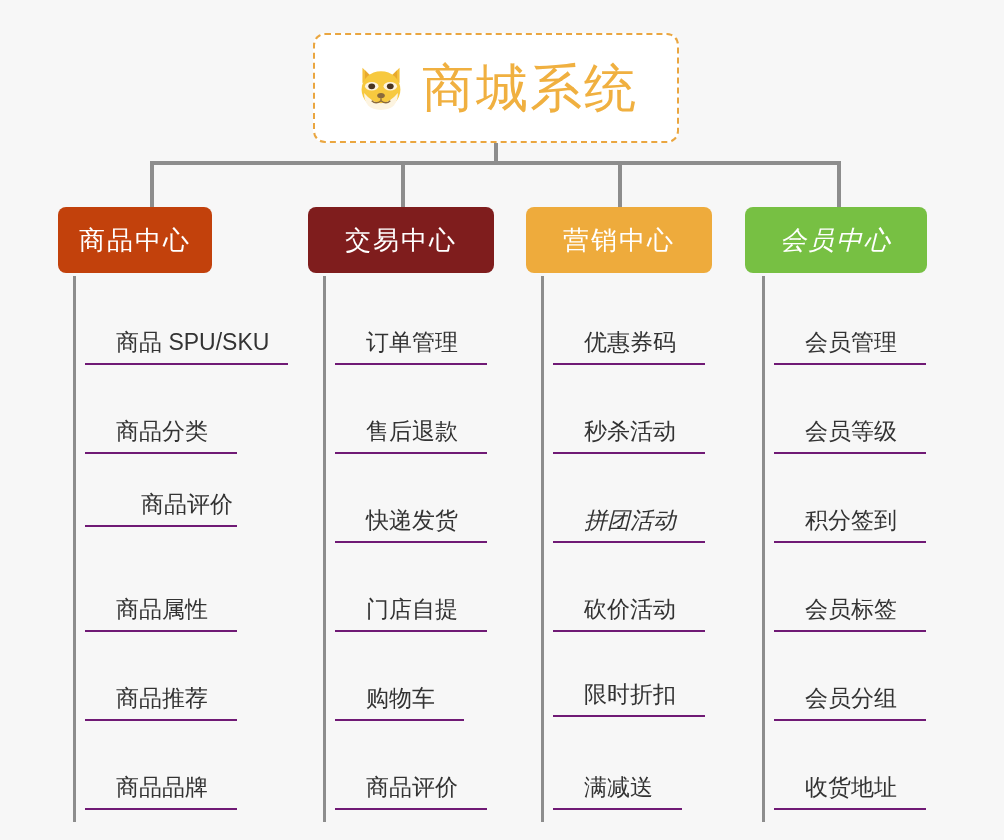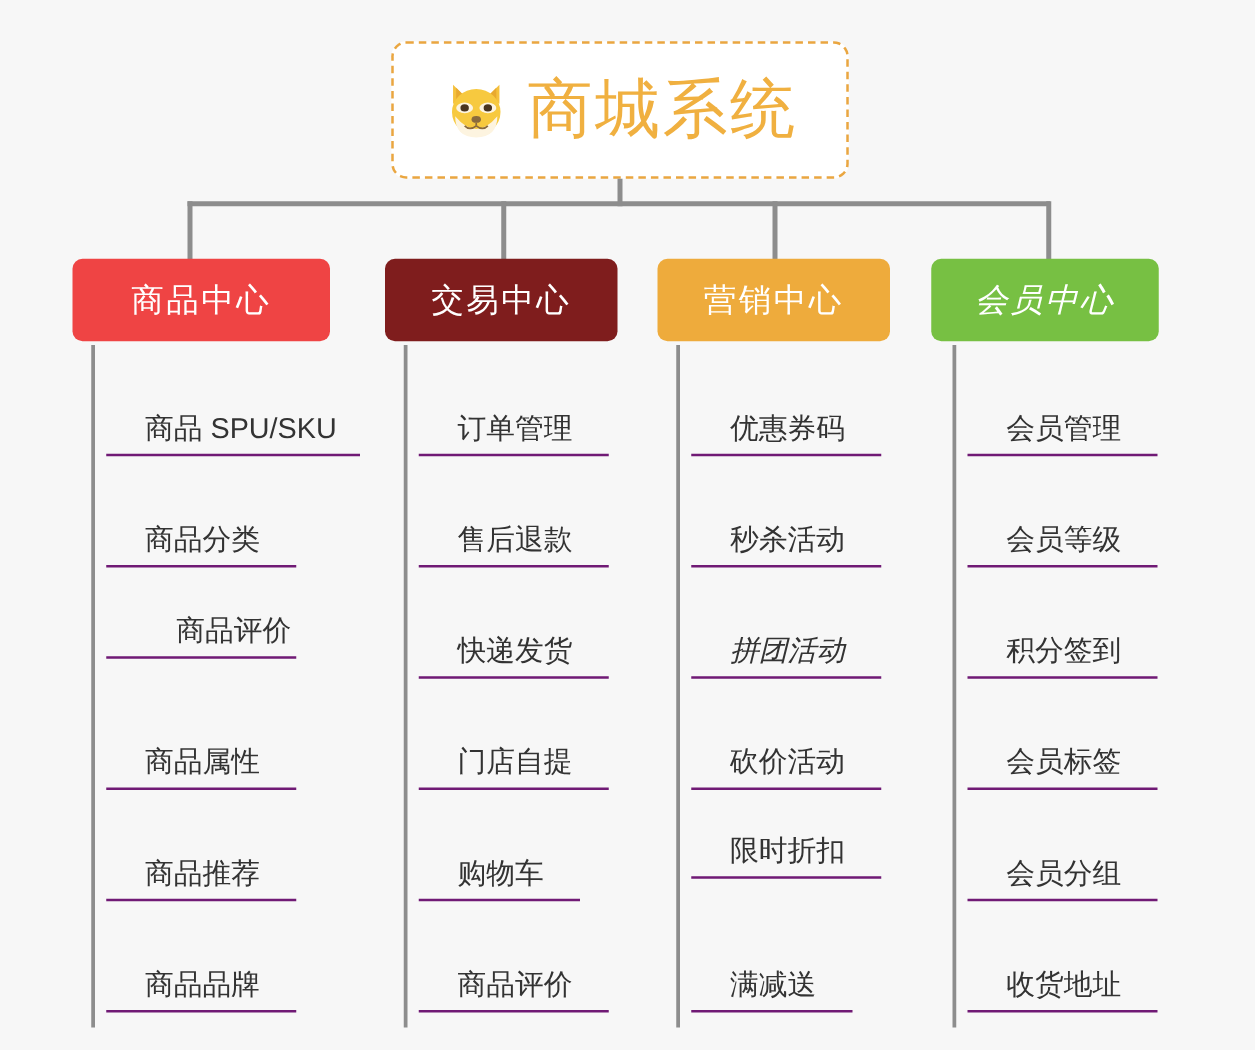--- a/index.html
+++ b/index.html
@@ -133,21 +133,21 @@
 
   <div class="conn conn-v" style="left: 494px; top: 143px; height: 22px; background: rgb(141, 141, 141);"></div>
 
   <div class="conn conn-h" style="left: 150px; top: 161px; width: 690px; background: rgb(141, 141, 141);"></div>
 
   <div class="conn conn-v" style="left: 150px; top: 161px; height: 47px; background: rgb(141, 141, 141);"></div>
   <div class="conn conn-v" style="left: 401px; top: 161px; height: 47px; background: rgb(141, 141, 141);"></div>
   <div class="conn conn-v" style="left: 618px; top: 161px; height: 47px; background: rgb(141, 141, 141);"></div>
   <div class="conn conn-v" style="left: 837px; top: 161px; height: 47px; background: rgb(141, 141, 141);"></div>
 
-  <div class="cat-header" style="left: 58px; top: 207px; width: 206px; background: #ef4444;">
+  <div class="cat-header" style="left: 58px; top: 207px; width: 154px; background: #c2410c;">
     <span>商品中心</span>
   </div>
   <div class="cat-header" style="left: 308px; top: 207px; width: 186px; background: #7f1d1d;">
     <span>交易中心</span>
   </div>
   <div class="cat-header" style="left: 526px; top: 207px; width: 186px; background: rgb(238, 171, 60);">
     <span>营销中心</span>
   </div>
   <div class="cat-header" style="left: 745px; top: 207px; width: 182px; background: rgb(119, 192, 67); font-style: italic;">
     <span>会员中心</span>
@@ -204,21 +204,21 @@
       </div>
     <div class="leaf-item" style="top:89px;  width:152px;">
         <span class="leaf-label">秒杀活动</span>
       </div>
     <div class="leaf-item" style="top:178px; width:152px;font-style:italic;">
         <span class="leaf-label">拼团活动</span>
       </div>
     <div class="leaf-item" style="top:267px; width:152px;">
         <span class="leaf-label">砍价活动</span>
       </div>
-    <div class="leaf-item" style="top:338px; width:152px;">
+    <div class="leaf-item" style="top:352px; width:152px;">
         <span class="leaf-label">限时折扣</span>
       </div>
     <div class="leaf-item" style="top:445px; width:129px;">
         <span class="leaf-label">满减送</span>
       </div>
   </div>
 
   <div class="leaf-column" style="left:762px;">
     <div class="leaf-spine" style="height: 546px; background: rgb(141, 141, 141);"></div>
     <div class="leaf-item" style="top:0px;   width:152px;">

